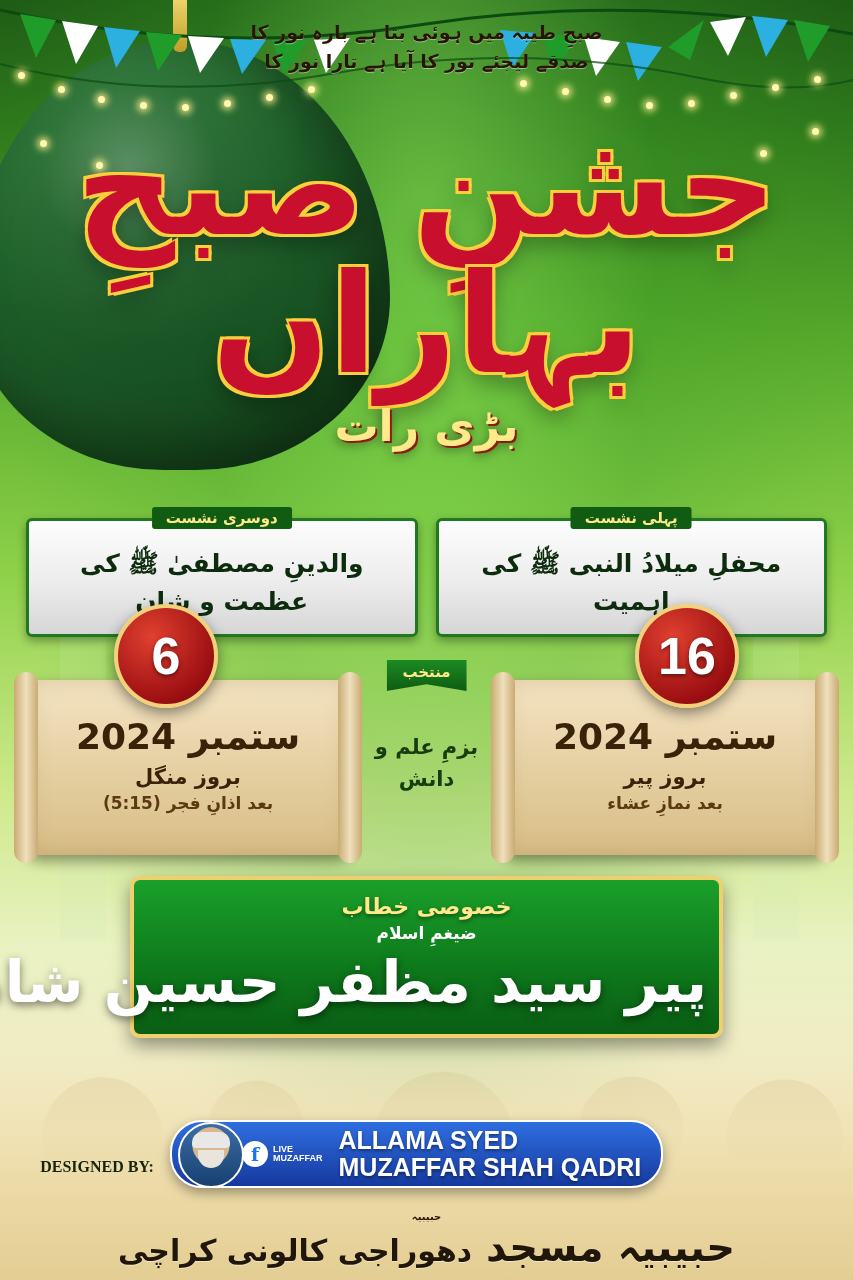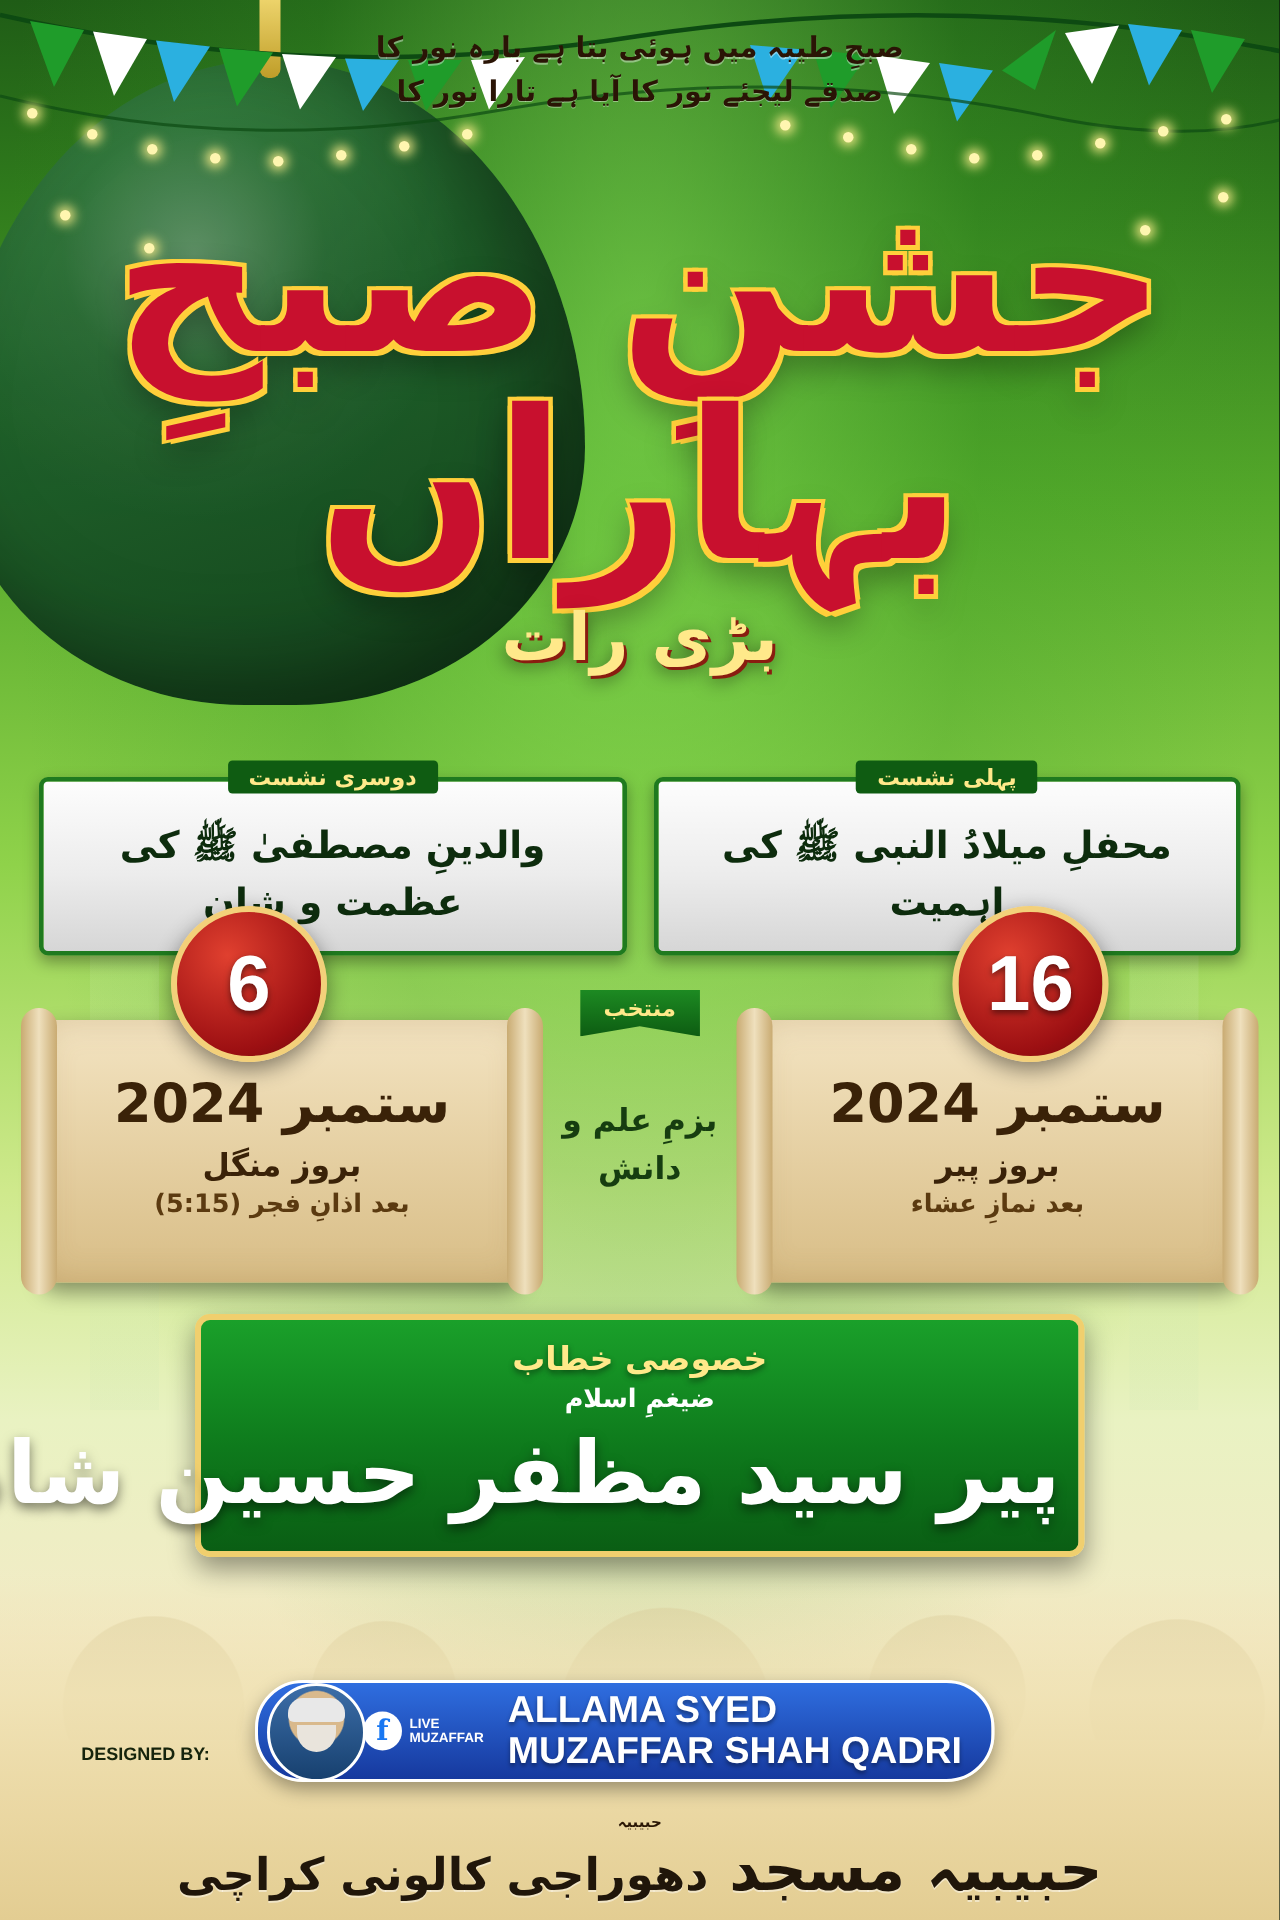--- a/index.html
+++ b/index.html
@@ -337,22 +337,22 @@
   
   .designer {
     position: absolute;
     left: 38px;
     bottom: 104px;
     width: 118px;
     text-align: center;
     z-index: 6;
   }
   .designer .lbl {
-    font-family: Liberation Sans, sans-serif;
-    font-size: 12px;
+    font-family: Liberation Serif, serif;
+    font-size: 16px;
     font-weight: bold;
     color: #16240c;
   }
   .designer .card {
     margin-top: 2px;
     background: linear-gradient(180deg, #1e4fa8, #0f2f72);
     border-radius: 4px;
     padding: 4px 2px 2px;
     color: #ffffff;
   }

